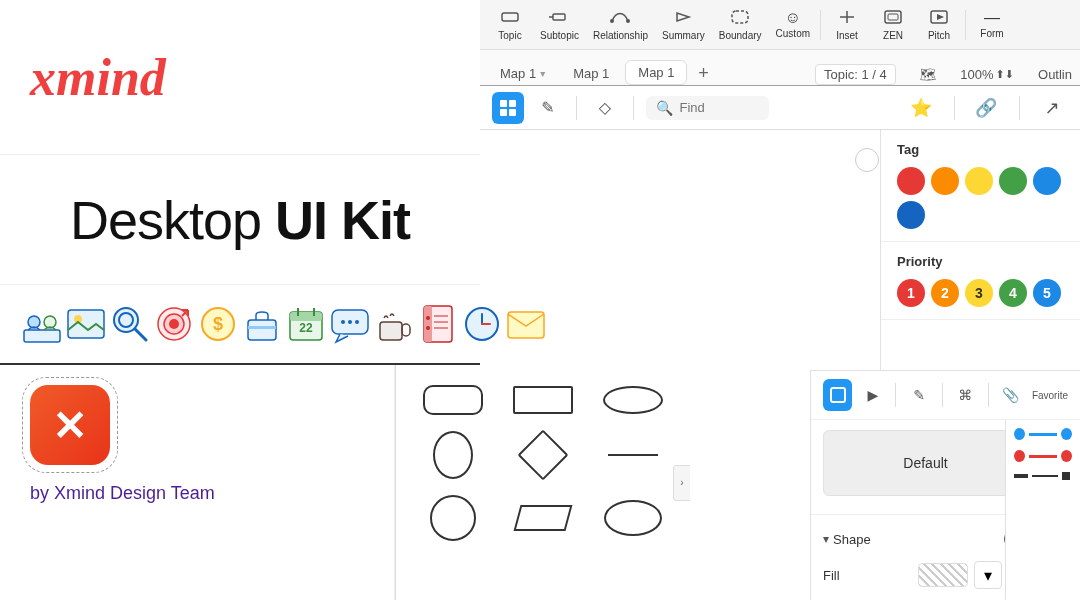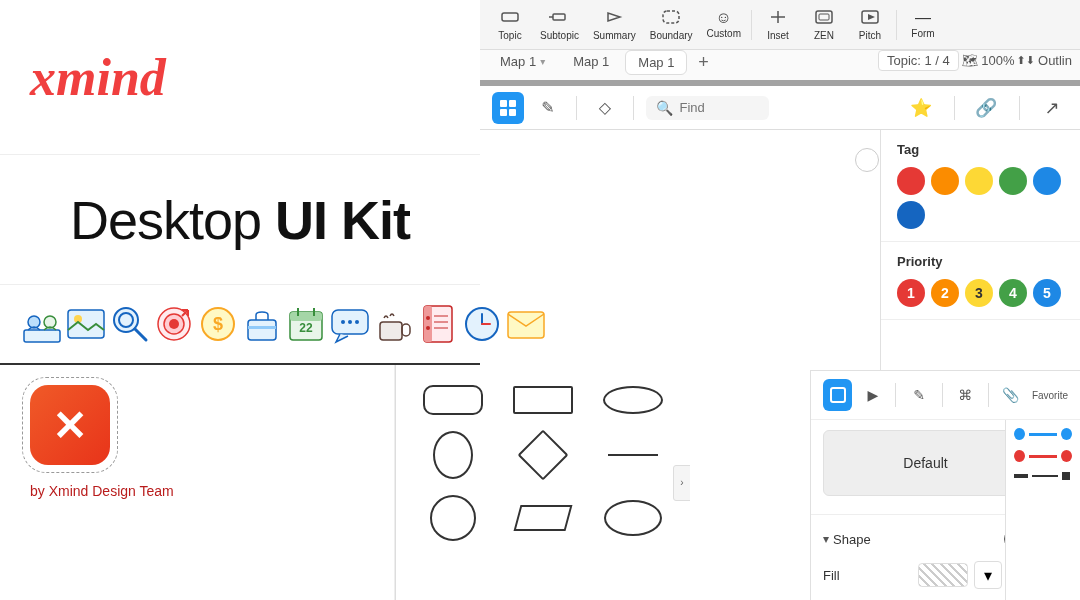--- a/index.html
+++ b/index.html
@@ -15,33 +15,33 @@
       display: flex; flex-direction: column; align-items: center; justify-content: center;
       padding: 4px 6px; min-width: 44px; cursor: pointer; border-radius: 4px;
       font-size: 10px; color: #333; gap: 2px;
     }
     .toolbar-icon { font-size: 16px; line-height: 1; }
     .toolbar-divider { width: 1px; height: 30px; background: #ddd; margin: 0 2px; }
 
     
     .tab-bar {
       position: absolute; top: 50px; left: 480px; right: 0; height: 36px;
-      background: #fafafa; border-bottom: 6px solid #a3a3a3;
-      display: flex; align-items: flex-start; padding: 0 8px; gap: 4px;
+      background: #fafafa; border-bottom: 1px solid #a3a3a3;
+      display: flex; align-items: flex-end; padding: 0 8px; gap: 4px;
     }
     .tab {
       display: flex; align-items: center; padding: 4px 12px; border-radius: 6px;
       font-size: 13px; color: #555; cursor: pointer; gap: 4px;
     }
     .tab.active { background: #fff; border: 1px solid #ddd; }
     .tab-add {
       width: 24px; height: 24px; display: flex; align-items: center; justify-content: center;
       border-radius: 4px; cursor: pointer; color: #666; font-size: 18px;
     }
-    .tab-info { margin-left: auto; display: flex; align-items: center; gap: 3px; font-size: 13px; color: #555; }
+    .tab-info { margin-left: auto; display: flex; align-items: center; gap: 24px; font-size: 13px; color: #555; }
     .topic-count { background: #fff; border: 1px solid #ddd; padding: 2px 8px; border-radius: 4px; }
 
     
     .icon-toolbar {
       position: absolute; top: 86px; left: 480px; right: 0; height: 44px;
       background: #fff; border-bottom: 1px solid #ddd;
       display: flex; align-items: center; padding: 0 12px; gap: 8px;
     }
     .icon-btn {
       width: 32px; height: 32px; display: flex; align-items: center; justify-content: center;
@@ -147,21 +147,21 @@
       width: 80px; height: 80px; border-radius: 18px; background: linear-gradient(135deg, #f05a28, #e8341a);
       display: flex; align-items: center; justify-content: center; margin-bottom: 10px;
       position: relative;
     }
     .app-icon-x {
       color: #fff; font-size: 42px; font-weight: 900;
     }
     .app-icon-border {
       position: absolute; inset: -8px; border: 1px dashed #999; border-radius: 24px;
     }
-    .by-text { font-size: 14px; color: #b91c1c; margin-top: 8px; }
+    .by-text { font-size: 18px; color: #4c1d95; margin-top: 8px; }
     .shape-panel-inner {
       display: grid; grid-template-columns: 1fr 1fr 1fr; gap: 16px; padding: 20px;
       align-items: center; justify-items: center;
     }
 
   </style>
 </head>
 <body>
 
 <div class="top-toolbar">
@@ -174,20 +174,30 @@
     <span>Topic</span>
   </div>
   <div class="toolbar-item">
     <span class="toolbar-icon">
       <svg width="20" height="16" viewBox="0 0 20 16">
           <rect x="4" y="5" width="12" height="6" rx="1" fill="none" stroke="#555" stroke-width="1.5"></rect>
           <line x1="0" y1="8" x2="4" y2="8" stroke="#555" stroke-width="1.5"></line>
         </svg>
     </span>
     <span>Subtopic</span>
+  </div>
+  <div class="toolbar-item">
+    <span class="toolbar-icon">
+      <svg width="20" height="16" viewBox="0 0 20 16">
+          <path d="M2 12 C6 2, 14 2, 18 12" fill="none" stroke="#555" stroke-width="1.5"></path>
+          <circle cx="2" cy="12" r="2" fill="#555"></circle>
+          <circle cx="18" cy="12" r="2" fill="#555"></circle>
+        </svg>
+    </span>
+    <span>Relationship</span>
   </div>
   <div class="toolbar-item">
     <span class="toolbar-icon">
       <svg width="20" height="16" viewBox="0 0 20 16">
           <path d="M4 4 L4 12 L16 8 Z" fill="none" stroke="#555" stroke-width="1.5"></path>
         </svg>
     </span>
     <span>Summary</span>
   </div>
   <div class="toolbar-item">

